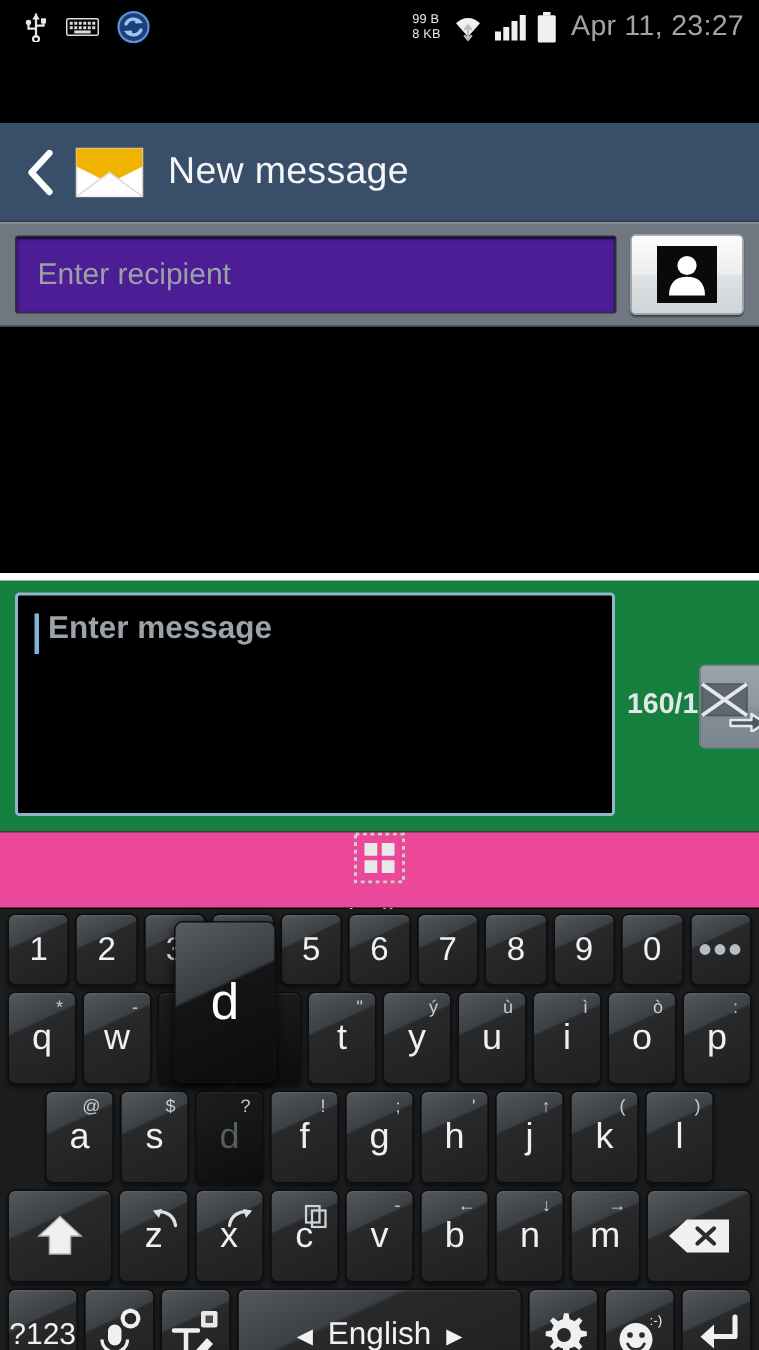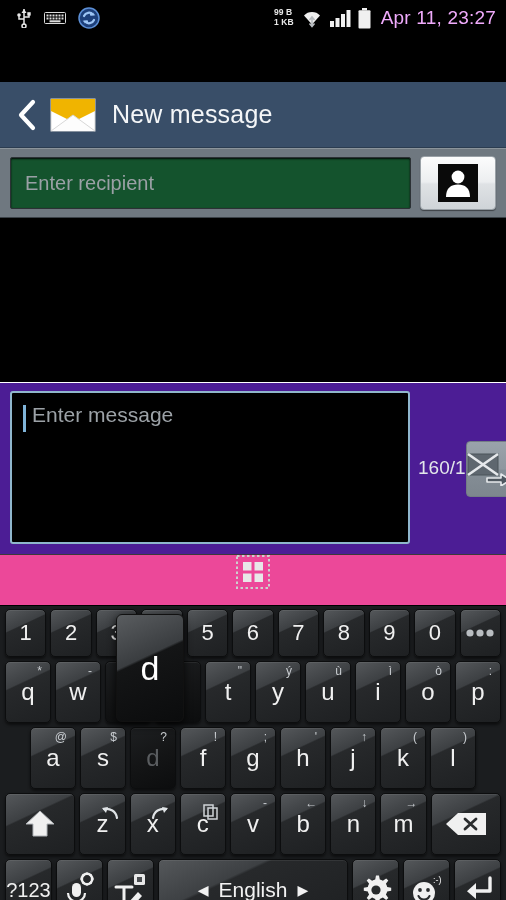--- a/index.html
+++ b/index.html
@@ -14,62 +14,63 @@
   
   .statusbar {
     height: 36px; background: #000; display: flex; align-items: center;
     padding: 0 8px; position: relative;
   }
   .sb-left { display: flex; align-items: center; gap: 12px; padding-left: 8px; }
   .sb-right { margin-left: auto; display: flex; align-items: center; gap: 6px; }
   .sb-ico { display: block; }
   .net-rate {
     display: flex; flex-direction: column; 
-    font-size: 8.5px; color: #e8e8e8; line-height: 1.15; letter-spacing: .1px; font-weight: bold;
+    font-size: 8.5px; color: #e8e8e8; line-height: 1.15; letter-spacing: .1px;
   }
   .net-rate span { white-space: nowrap; }
-  .sb-time { color: #f0abfc; font-size: 19px; letter-spacing: .2px; padding-left: 4px; padding-right: 2px; }
+  .sb-time { color: #a3a3a3; font-size: 19px; letter-spacing: .2px; padding-left: 4px; padding-right: 2px; }
 
   
   .titlebar {
     height: 66px; background: #394e68; display: flex; align-items: center;
     padding: 0 14px; border-bottom: 1px solid #2b3c50; margin-top: 46px;
   }
   .back-chevron { width: 26px; height: 34px; flex: none; margin-right: 10px; }
   .env-icon { width: 46px; height: 34px; flex: none; }
   .title-text {
     color: #f4f6f8; font-size: 25px; margin-left: 16px; letter-spacing: .2px;
   }
 
   
   .recipient-row {
     height: 70px; background: #6f7880; display: flex; align-items: center;
     padding: 8px 10px; gap: 9px;
     border-top: 1px solid #8b949b; border-bottom: 1px solid #3a4147;
   }
   .recipient-field {
-    flex: 1; height: 52px; background: #14532d; border: 1px solid #2c3135;
+    flex: 1; height: 52px; background: #4c1d95; border: 1px solid #2c3135;
     border-radius: 2px; display: flex; align-items: center; padding: 0 14px;
     box-shadow: inset 0 1px 2px rgba(0,0,0,.9);
   }
   .recipient-ph { color: #9aa0a5; font-size: 20px; }
   .contacts-btn {
     width: 76px; height: 54px; border-radius: 4px;
     background: linear-gradient(to bottom,#fcfcfc 0%,#eceef0 48%,#dfe2e5 52%,#cfd4d8 100%);
     border: 1px solid #9aa1a7; display: flex; align-items: center; justify-content: center;
     box-shadow: 0 1px 1px rgba(0,0,0,.45);
   }
 
   
   .body-area { background: #000; height: 164px; }
 
   
   .compose {
-    background: #4c1d95; height: 172px; display: flex; padding: 8px 10px 10px 10px; gap: 8px;
-    border-top: 1px solid #ffffff;
+    background: #15803d; height: 172px; display: flex; padding: 8px 10px 10px 10px; gap: 8px;
+    border-top: 5px solid #ffffff;
+    font-weight: bold;
   }
   .msg-field {
     flex: 1; background: #000; border: 2px solid #8fb6cc; border-radius: 3px;
     position: relative; padding: 10px 12px;
     box-shadow: inset 0 1px 3px rgba(0,0,0,.9);
   }
   .caret {
     position: absolute; left: 11px; top: 12px; width: 3px; height: 27px; background: #7fb4d8;
   }
   .msg-ph { color: #9ca2a7; font-size: 21px; margin-left: 8px; }
@@ -180,21 +181,21 @@
       <svg class="sb-ico" width="22" height="22" viewBox="0 0 22 22">
         <circle cx="11" cy="11" r="10" fill="#1d3f7a" stroke="#5c8fd6" stroke-width="1.5"></circle>
         <path d="M6 9 a5.5 5.5 0 0 1 9-1.6 l-2 0.2 M16 13 a5.5 5.5 0 0 1 -9 1.6 l2 -0.2" stroke="#9ec6f5" stroke-width="2.2" fill="none" stroke-linecap="round"></path>
         <path d="M15.2 5.6 l0.8 2.6 l-2.7 -0.3 Z" fill="#9ec6f5"></path>
         <path d="M6.8 16.4 l-0.8 -2.6 l2.7 0.3 Z" fill="#9ec6f5"></path>
       </svg>
     </div>
     <div class="sb-right">
       <div class="net-rate">
         <span>99 B</span>
-        <span>1 KB</span>
+        <span>8 KB</span>
       </div>
       <svg class="sb-ico" width="24" height="20" viewBox="0 0 24 20">
         <path d="M12 16.5 L4 7.5 A11 11 0 0 1 20 7.5 Z" fill="#f0f0f0"></path>
         <path d="M12 9 L12 18 M9.5 12 L12 9 L14.5 12 M9.5 15.5 L12 18.5 L14.5 15.5" stroke="#b8bcc0" stroke-width="1.6" fill="none"></path>
       </svg>
       <svg class="sb-ico" width="22" height="20" viewBox="0 0 22 20">
         <g fill="#f0f0f0">
           <rect x="0" y="13" width="4" height="6"></rect>
           <rect x="5.5" y="10" width="4" height="9"></rect>
           <rect x="11" y="6" width="4" height="13"></rect>

